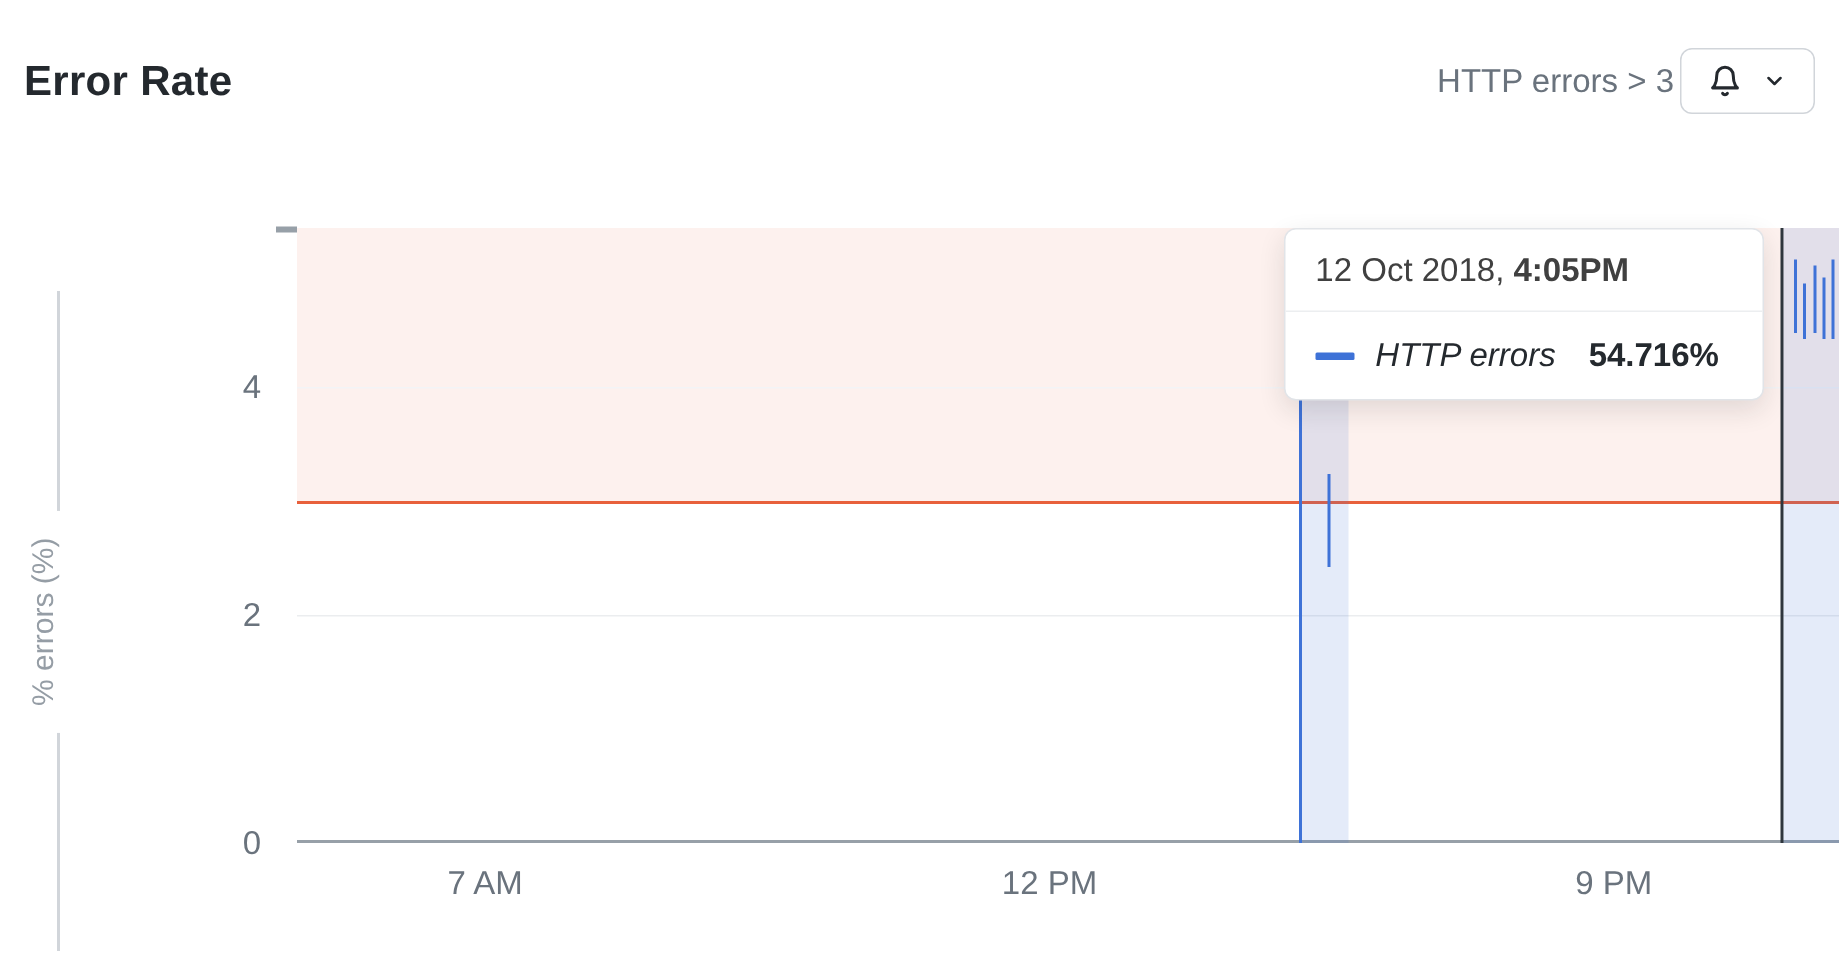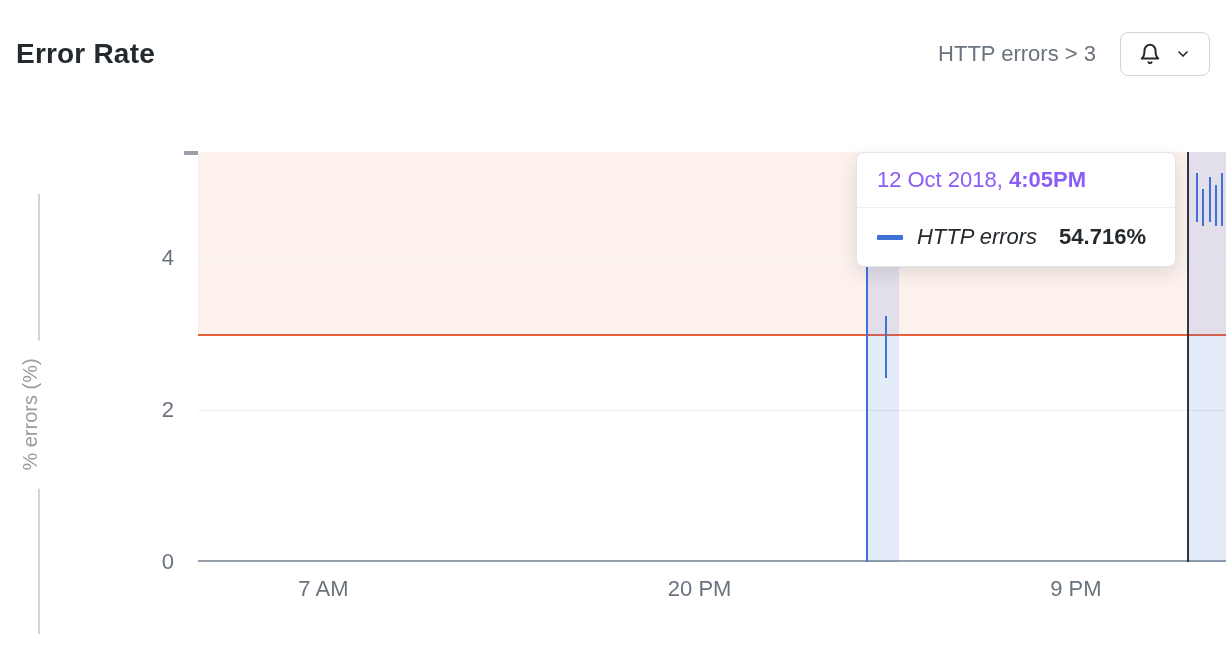--- a/index.html
+++ b/index.html
@@ -21,21 +21,21 @@
     padding: 32px 16px 0 16px;
   }
   .title {
     font-size: 28px;
     font-weight: 700;
     letter-spacing: 0.2px;
   }
   .header-right {
     display: flex;
     align-items: center;
-    gap: 24px;
+    gap: 4px;
   }
   .threshold-label {
     font-size: 22px;
     color: #6a737d;
   }
   .notif-btn {
     display: flex;
     align-items: center;
     gap: 14px;
     border: 1px solid #d1d5da;
@@ -165,21 +165,21 @@
     background: #fff;
     border: 1px solid #e1e4e8;
     border-radius: 8px;
     box-shadow: 0 6px 18px rgba(27,31,35,0.12);
     overflow: hidden;
     min-width: 320px;
   }
   .tooltip .tt-header {
     padding: 14px 20px;
     font-size: 22px;
-    color: #8b5cf6;
+    color: #404040;
     border-bottom: 1px solid #eceef0;
   }
   .tooltip .tt-row {
     display: flex;
     align-items: center;
     gap: 14px;
     padding: 16px 20px;
     font-size: 22px;
   }
   .tt-swatch {
@@ -230,21 +230,21 @@
 
     <div class="threshold-line" style="top:44.44%"></div>
 
     <div class="x-axis"></div>
 
     <span class="y-tick" style="top:100%">0</span>
     <span class="y-tick" style="top:62.96%">2</span>
     <span class="y-tick" style="top:25.93%">4</span>
 
     <span class="x-tick" style="left:12.2%">7 AM</span>
-    <span class="x-tick" style="left:48.8%">20 PM</span>
+    <span class="x-tick" style="left:48.8%">12 PM</span>
     <span class="x-tick" style="left:85.4%">9 PM</span>
 
     <div class="spike-band" style="left:65.0%; width:3.2%; top:0; bottom:0;"></div>
     <div class="spike" style="left:65.0%; width:2px; top:0; bottom:0;"></div>
     <div class="spike" style="left:65.6%; width:2px; top:0; height:10%;"></div>
     <div class="spike" style="left:66.8%; width:2px; top:40%; height:15%;"></div>
 
     <div class="cursor-line" style="left:96.2%"></div>
 
     <div class="spike-band" style="left:96.4%; right:0; top:0; bottom:0;"></div>

